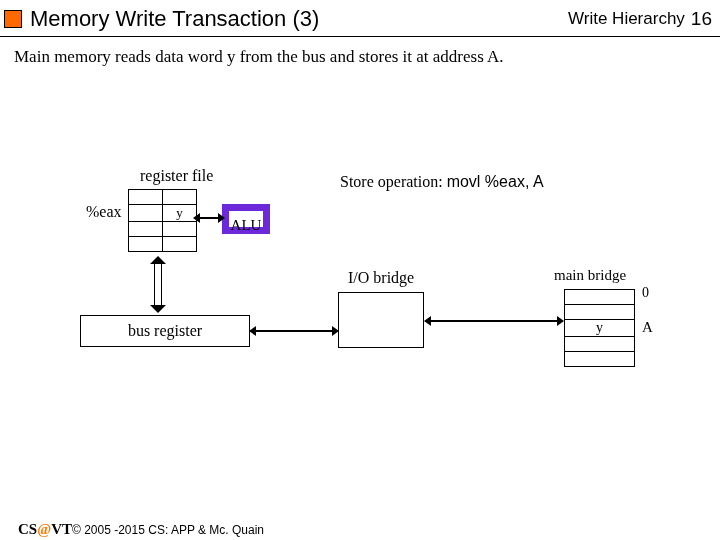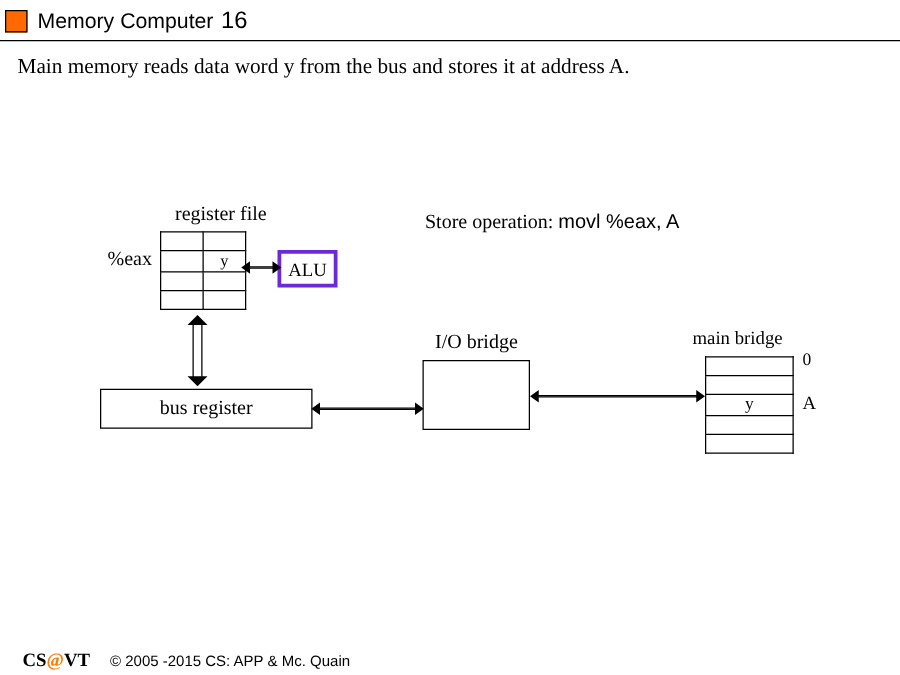--- a/index.html
+++ b/index.html
@@ -62,21 +62,21 @@
     border: 1px solid #000;
     width: 34px; height: 15px;
     font-size: 13px;
     text-align: center;
     padding: 0;
   }
   .alu-box {
     position: absolute;
     left: 222px; top: 137px;
     width: 48px; height: 30px;
-    border: 3px solid #6d28d9;
+    border: 7px solid #6d28d9;
     font-size: 15px;
     text-align: center;
     line-height: 28px;
   }
   .busif-box {
     position: absolute;
     left: 80px; top: 248px;
     width: 170px; height: 32px;
     border: 1px solid #000;
     font-size: 16px;
@@ -144,28 +144,29 @@
     position: absolute;
     left: 0; right: 0; bottom: 2px;
     display: flex;
     align-items: baseline;
     padding: 0 6px 0 18px;
     font-family: Arial, Helvetica, sans-serif;
   }
   .footer .left { font-size: 15px; font-weight: bold; font-family: Liberation Serif, serif; }
   .footer .left .at { color: #ff7a00; }
   .footer .center { flex: 1; text-align: center; font-size: 17px; font-weight: bold; }
-  .footer .right { font-size: 12px; margin-left: 16px; }
+  .footer .right { font-size: 12px; }
 </style>
 </head>
 <body>
 
 <div class="header">
   <div class="orange-sq"></div>
-  <div class="title-right">Memory Computer</div>
+  <div class="title-left">Memory Write Transaction (3)</div>
+  <div class="title-right">Write Hierarchy</div>
   <div class="pagenum">16</div>
 </div>
 
 <div class="desc">Main memory reads data word y from the bus and stores it at address A.</div>
 
 <div class="diagram">
 
   <div class="lbl" style="left:140px; top:100px;">register file</div>
 
   <table class="regfile">

